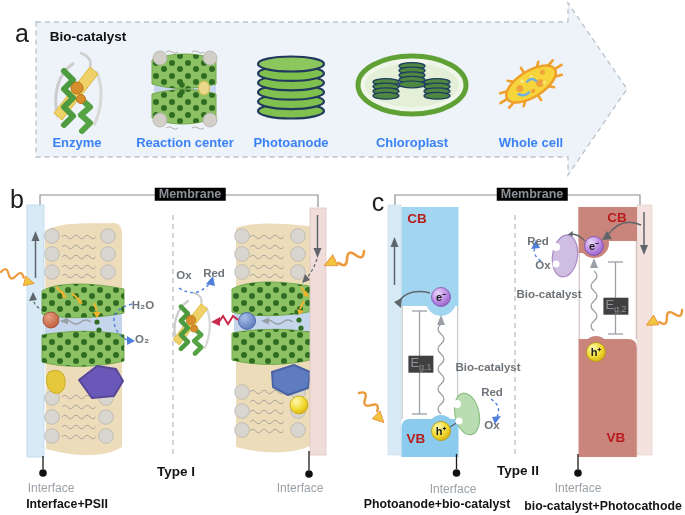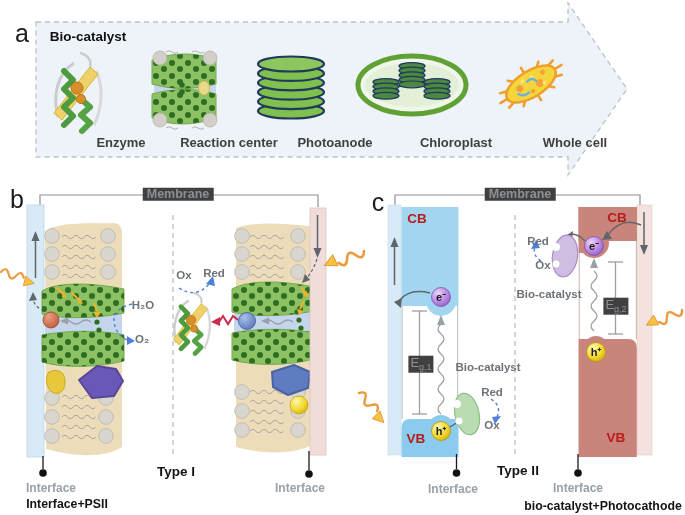--- a/index.html
+++ b/index.html
@@ -2,24 +2,24 @@
 <html><head>
 <meta charset="utf-8">
 <style>
   html,body{margin:0;padding:0;background:#fff;}
   .stage{position:relative;width:685px;height:515px;background:#ffffff;
          font-family:"Liberation Sans",sans-serif;overflow:hidden;}
   .stage svg{position:absolute;left:0;top:0;}
   .lbl{position:absolute;transform:translate(-50%,-50%);white-space:nowrap;line-height:1;}
   .ltr{font-size:25px;color:#1c1c1c;}
   .ttl{font-size:13.5px;font-weight:bold;color:#111;}
-  .icl{font-size:13px;font-weight:bold;color:#404040;margin-left:44px;}
-  .mem{font-size:12.5px;font-weight:bold;color:#8b9096;background:#404040;padding:0 4px;}
+  .icl{font-size:13px;font-weight:bold;color:#3b82f6;}
+  .mem{font-size:12.5px;font-weight:bold;color:#8b9096;background:#000000;padding:0 4px;margin-left:12px;}
   .typ{font-size:13.5px;font-weight:bold;color:#141414;}
-  .ifc{font-size:12px;font-weight:bold;color:#9aa1a7;}
+  .ifc{font-size:12px;font-weight:normal;color:#9aa1a7;}
   .cap{font-size:12.3px;font-weight:bold;color:#141414;}
   .sml{font-size:11.5px;font-weight:bold;color:#6d7378;}
   .bnd{font-size:13.5px;font-weight:bold;color:#b91c1c;}
   .eg{font-size:13px;color:#8d9298;background:#404040;padding:0 2px;}
   .eg sub{font-size:9px;}
   .sph{font-size:11px;font-weight:bold;color:#1d1d1d;}
 </style>
 </head>
 <body>
 
@@ -387,20 +387,21 @@
 <div class="lbl bnd" style="left:417px;top:219px">CB</div>
 <div class="lbl bnd" style="left:416px;top:439px">VB</div>
 <div class="lbl eg" style="left:421px;top:364px"><span>E</span><sub>g,1</sub></div>
 <div class="lbl sml" style="left:488px;top:368px">Bio-catalyst</div>
 <div class="lbl sml" style="left:492px;top:393px">Red</div>
 <div class="lbl sml" style="left:492px;top:426px">Ox</div>
 <div class="lbl sph" style="left:441px;top:297px">e⁻</div>
 <div class="lbl sph" style="left:441px;top:431px">h⁺</div>
 <div class="lbl typ" style="left:518px;top:471px">Type II</div>
 <div class="lbl ifc" style="left:453px;top:489px">Interface</div>
+<div class="lbl cap" style="left:437px;top:504px">Photoanode+bio-catalyst</div>
 <div class="lbl bnd" style="left:617px;top:218px">CB</div>
 <div class="lbl bnd" style="left:616px;top:438px">VB</div>
 <div class="lbl eg" style="left:616px;top:306px"><span>E</span><sub>g,2</sub></div>
 <div class="lbl sml" style="left:549px;top:295px">Bio-catalyst</div>
 <div class="lbl sml" style="left:538px;top:242px">Red</div>
 <div class="lbl sml" style="left:543px;top:266px">Ox</div>
 <div class="lbl sph" style="left:594px;top:246px">e⁻</div>
 <div class="lbl sph" style="left:596px;top:352px">h⁺</div>
 <div class="lbl ifc" style="left:578px;top:488px">Interface</div>
 <div class="lbl cap" style="left:603px;top:506px">bio-catalyst+Photocathode</div>

